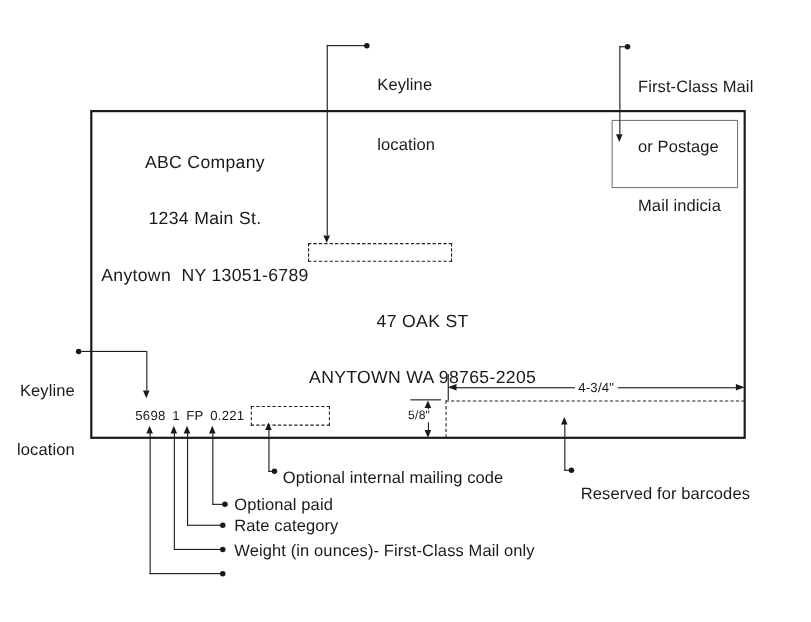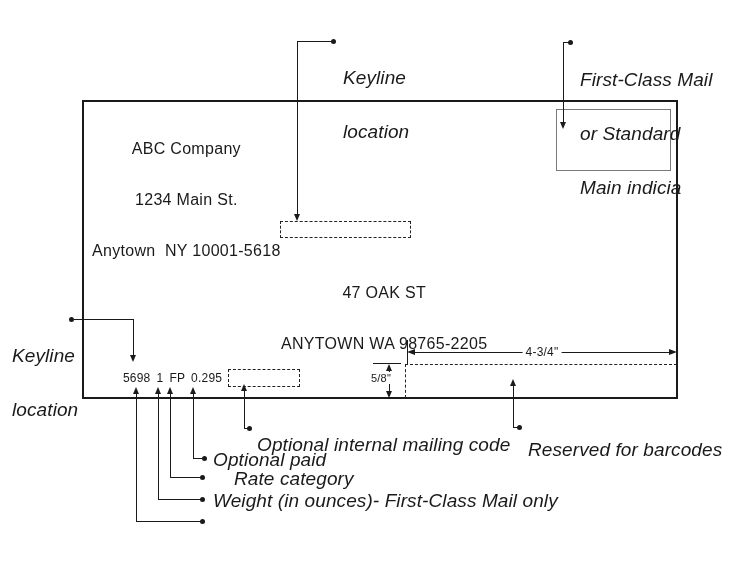--- a/index.html
+++ b/index.html
@@ -7,21 +7,21 @@
     position:relative;width:737px;height:565px;background:#ffffff;
     font-family:"Liberation Sans",sans-serif;color:#1a1a1a;overflow:hidden;
   }
   .line{position:absolute;background:#1a1a1a;}
   .bullet{position:absolute;width:5px;height:5px;border-radius:50%;background:#1a1a1a;}
   .arr{position:absolute;width:0;height:0;}
   .arr.down{border-left:3.5px solid transparent;border-right:3.5px solid transparent;border-top:7px solid #1a1a1a;}
   .arr.up{border-left:3.5px solid transparent;border-right:3.5px solid transparent;border-bottom:7px solid #1a1a1a;}
   .arr.left{border-top:3.5px solid transparent;border-bottom:3.5px solid transparent;border-right:8px solid #1a1a1a;}
   .arr.right{border-top:3.5px solid transparent;border-bottom:3.5px solid transparent;border-left:8px solid #1a1a1a;}
-  .callout{position:absolute;font-size:19px;line-height:18px;white-space:pre;letter-spacing:0.1px;font-style:italic;}
+  .callout{position:absolute;font-size:15px;line-height:18px;white-space:pre;letter-spacing:0.1px;}
   .addr{position:absolute;font-size:16px;line-height:17px;white-space:pre;letter-spacing:0.3px;text-align:center;}
   .envelope{
     position:absolute;left:82px;top:100px;width:596px;height:299px;
     border:2px solid #1a1a1a;box-sizing:border-box;background:#fff;
   }
   .indicia-box{
     position:absolute;left:556px;top:109px;width:115px;height:62px;
     border:1px solid #7a7a7a;box-sizing:border-box;
   }
   .dashed-box{position:absolute;border:1px dashed #222;box-sizing:border-box;}
@@ -36,37 +36,37 @@
 </head>
 <body>
 
 <div class="canvas">
 
   <div class="envelope"></div>
 
   <div class="addr" style="left:92px;top:106px;">
     <div>ABC Company</div>
     <div>1234 Main St.</div>
-    <div>Anytown  NY 10001-5618</div>
+    <div>Anytown  NY 13051-6789</div>
   </div>
 
   <div class="indicia-box"></div>
 
   <div class="dashed-box" style="left:280px;top:221px;width:131px;height:17px;"></div>
 
   <div class="addr" style="left:281px;top:250px;">
     <div>47 OAK ST</div>
     <div>ANYTOWN WA 98765-2205</div>
   </div>
 
   <div class="keyline-row">
     <span>5698</span>
     <span>1</span>
     <span>FP</span>
-    <span>0.295</span>
+    <span>0.221</span>
   </div>
 
   <div class="dashed-box" style="left:228px;top:369px;width:72px;height:18px;"></div>
 
   <div class="barcode-area"></div>
 
   <div class="line" style="left:407px;top:340px;width:1px;height:24px;"></div>
   <div class="arr left" style="left:407px;top:349px;"></div>
   <div class="arr right" style="left:669px;top:349px;"></div>
   <div class="line" style="left:414px;top:352px;width:256px;height:1px;"></div>
@@ -82,60 +82,60 @@
     <div>Keyline</div>
     <div>location</div>
   </div>
   <div class="bullet" style="left:331px;top:39px;"></div>
   <div class="line" style="left:297px;top:41px;width:36px;height:1px;"></div>
   <div class="line" style="left:297px;top:41px;width:1px;height:173px;"></div>
   <div class="arr down" style="left:294px;top:214px;"></div>
 
   <div class="callout" style="left:580px;top:35px;">
     <div>First-Class Mail</div>
-    <div>or Standard</div>
-    <div>Main indicia</div>
+    <div>or Postage</div>
+    <div>Mail indicia</div>
   </div>
   <div class="bullet" style="left:568px;top:40px;"></div>
   <div class="line" style="left:563px;top:42px;width:7px;height:1px;"></div>
   <div class="line" style="left:563px;top:42px;width:1px;height:80px;"></div>
   <div class="arr down" style="left:560px;top:122px;"></div>
 
   <div class="callout right-align" style="left:12px;top:311px;width:56px;">
     <div>Keyline</div>
     <div>location</div>
   </div>
   <div class="bullet" style="left:69px;top:317px;"></div>
   <div class="line" style="left:74px;top:319px;width:59px;height:1px;"></div>
   <div class="line" style="left:133px;top:319px;width:1px;height:36px;"></div>
   <div class="arr down" style="left:130px;top:355px;"></div>
 
   <div class="arr up" style="left:241px;top:384px;"></div>
   <div class="line" style="left:244px;top:390px;width:1px;height:39px;"></div>
   <div class="line" style="left:244px;top:428px;width:6px;height:1px;"></div>
   <div class="bullet" style="left:247px;top:426px;"></div>
-  <div class="callout" style="left:257px;top:436px;">Optional internal mailing code</div>
+  <div class="callout" style="left:257px;top:426px;">Optional internal mailing code</div>
 
   <div class="arr up" style="left:510px;top:379px;"></div>
   <div class="line" style="left:513px;top:385px;width:1px;height:43px;"></div>
   <div class="line" style="left:513px;top:427px;width:6px;height:1px;"></div>
   <div class="bullet" style="left:517px;top:425px;"></div>
   <div class="callout" style="left:528px;top:441px;">Reserved for barcodes</div>
 
   <div class="arr up" style="left:190px;top:387px;"></div>
   <div class="line" style="left:193px;top:393px;width:1px;height:66px;"></div>
   <div class="line" style="left:193px;top:458px;width:10px;height:1px;"></div>
   <div class="bullet" style="left:202px;top:456px;"></div>
   <div class="callout" style="left:213px;top:451px;">Optional paid</div>
 
   <div class="arr up" style="left:167px;top:387px;"></div>
   <div class="line" style="left:170px;top:393px;width:1px;height:85px;"></div>
   <div class="line" style="left:170px;top:477px;width:31px;height:1px;"></div>
   <div class="bullet" style="left:200px;top:475px;"></div>
-  <div class="callout" style="left:213px;top:470px;margin-left:21px;">Rate category</div>
+  <div class="callout" style="left:213px;top:470px;">Rate category</div>
 
   <div class="arr up" style="left:155px;top:387px;"></div>
   <div class="line" style="left:158px;top:393px;width:1px;height:107px;"></div>
   <div class="line" style="left:158px;top:499px;width:43px;height:1px;"></div>
   <div class="bullet" style="left:200px;top:497px;"></div>
   <div class="callout" style="left:213px;top:492px;">Weight (in ounces)- First-Class Mail only</div>
 
   <div class="arr up" style="left:133px;top:387px;"></div>
   <div class="line" style="left:136px;top:393px;width:1px;height:129px;"></div>
   <div class="line" style="left:136px;top:521px;width:65px;height:1px;"></div>

